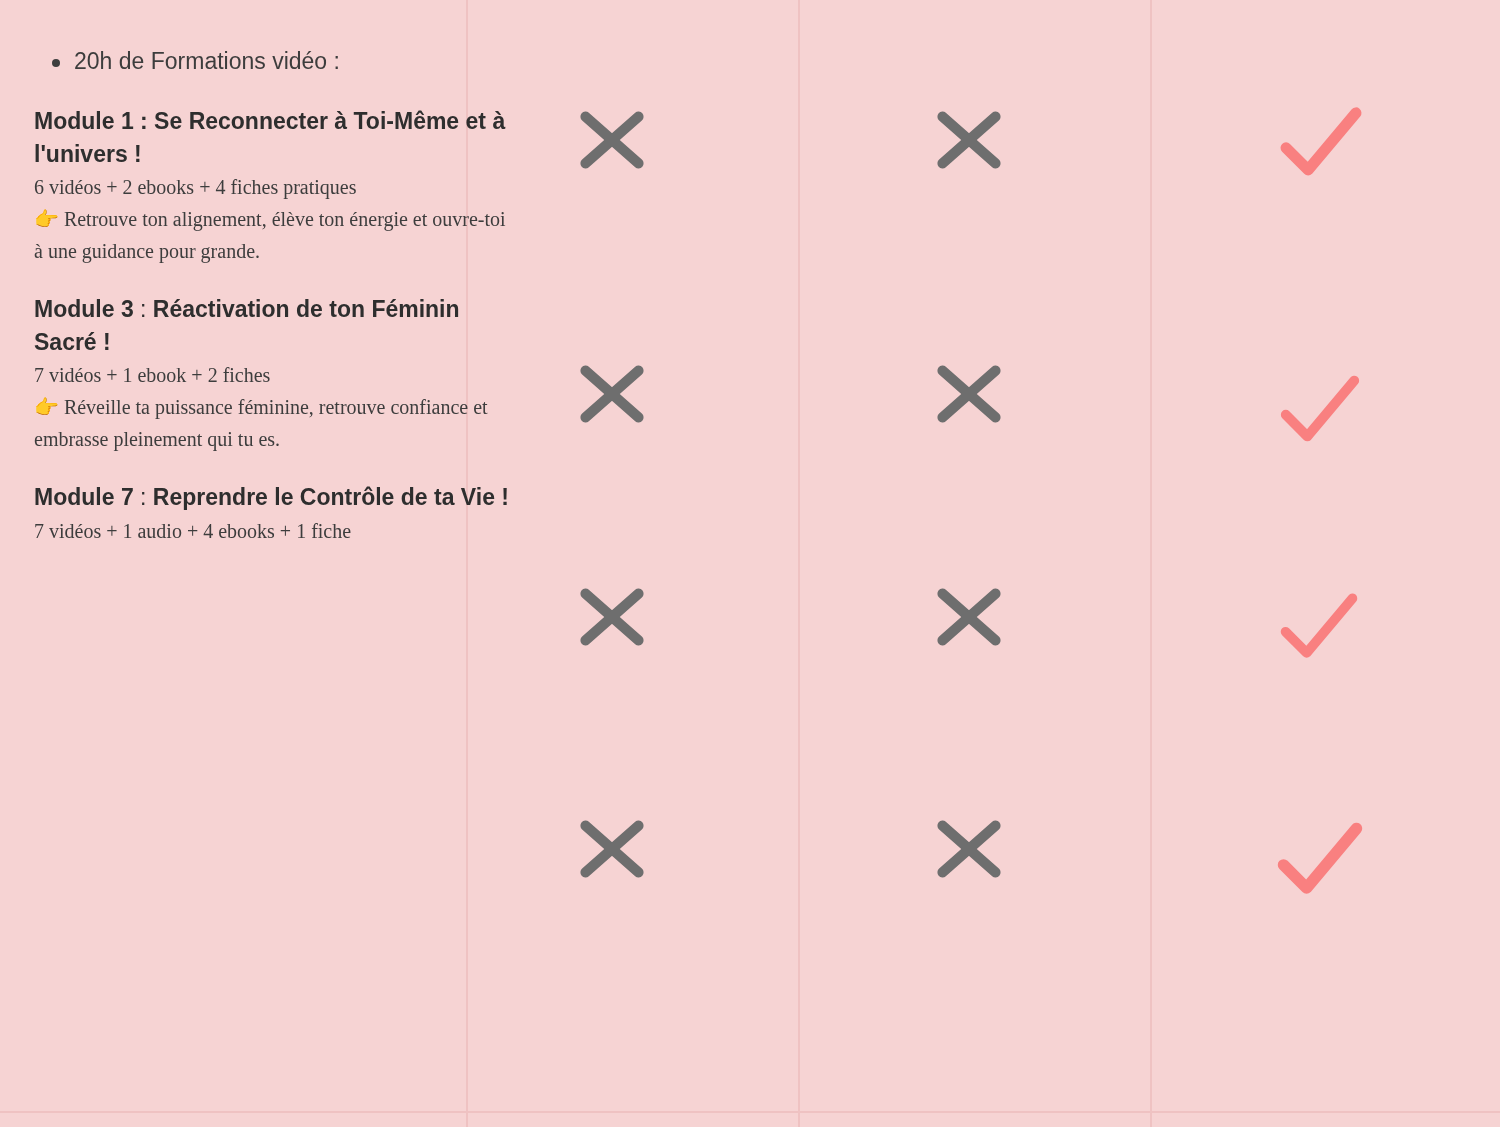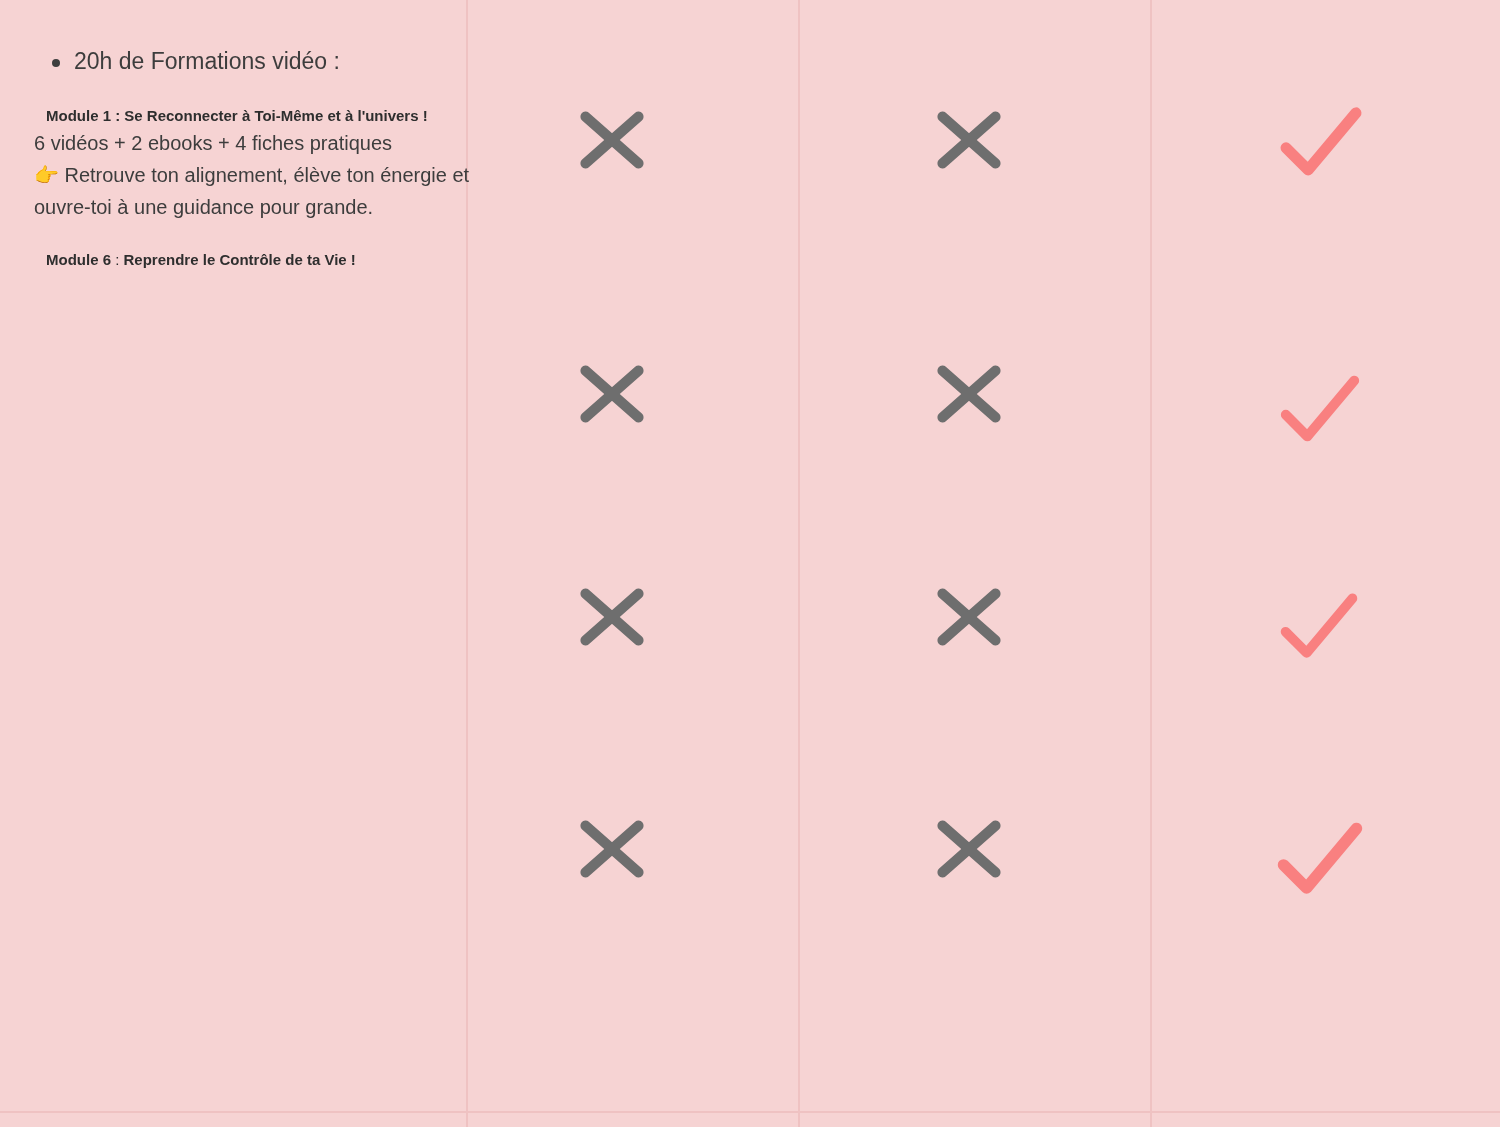--- a/index.html
+++ b/index.html
@@ -68,34 +68,35 @@
   .bullet-text {
     font-size: 23px;
     line-height: 1.35;
     color: #3d3d3d;
   }
 
   .module {
     margin-bottom: 26px;
   }
   .module-title {
-    font-size: 15px;
+    font-size: 23px;
     line-height: 1.42;
     font-weight: bold;
     color: #2e2e2e;
-    margin: 0 0 2px 12px;
+    margin: 0 0 2px 0;
   }
   .module-title .reg {
     font-weight: normal;
   }
   .module-line {
     font-size: 20px;
     line-height: 1.58;
     color: #3d3d3d;
     margin: 0;
+    font-family: Liberation Serif, serif;
   }
 
   
   .mark {
     position: absolute;
     width: 78px;
     height: 78px;
   }
   .mark svg { display: block; width: 100%; height: 100%; }
 </style>
@@ -116,23 +117,29 @@
       <span class="bullet-text">20h de Formations vidéo  :</span>
     </div>
 
     <div class="module">
       <p class="module-title">Module 1 : Se Reconnecter à Toi-Même et à l'univers !</p>
       <p class="module-line">6 vidéos + 2 ebooks + 4 fiches pratiques</p>
       <p class="module-line">👉 Retrouve ton alignement, élève ton énergie et ouvre-toi à une guidance pour grande.</p>
     </div>
 
 
-
     <div class="module">
-      <p class="module-title"><span>Module 6</span><span class="reg"> : </span><span>Reprendre le Contrôle de ta Vie !</span></p>
+      <p class="module-title"><span>Module 3</span><span class="reg"> : </span><span>Réactivation de ton Féminin Sacré !</span></p>
+      <p class="module-line">7 vidéos + 1 ebook + 2 fiches</p>
+      <p class="module-line">👉 Réveille ta puissance féminine, retrouve confiance et embrasse pleinement qui tu es.</p>
+    </div>
+
+    <div class="module">
+      <p class="module-title"><span>Module 7</span><span class="reg"> : </span><span>Reprendre le Contrôle de ta Vie !</span></p>
+      <p class="module-line">7 vidéos + 1 audio + 4 ebooks + 1 fiche</p>
     </div>
 
   </div>
 
   <div class="mark" style="left:573px; top:101px;">
     <svg viewBox="0 0 100 100" aria-hidden="true">
       <g stroke="#6e6e6e" stroke-width="13" stroke-linecap="round">
         <line x1="16" y1="20" x2="84" y2="80"></line>
         <line x1="84" y1="20" x2="16" y2="80"></line>
       </g>

